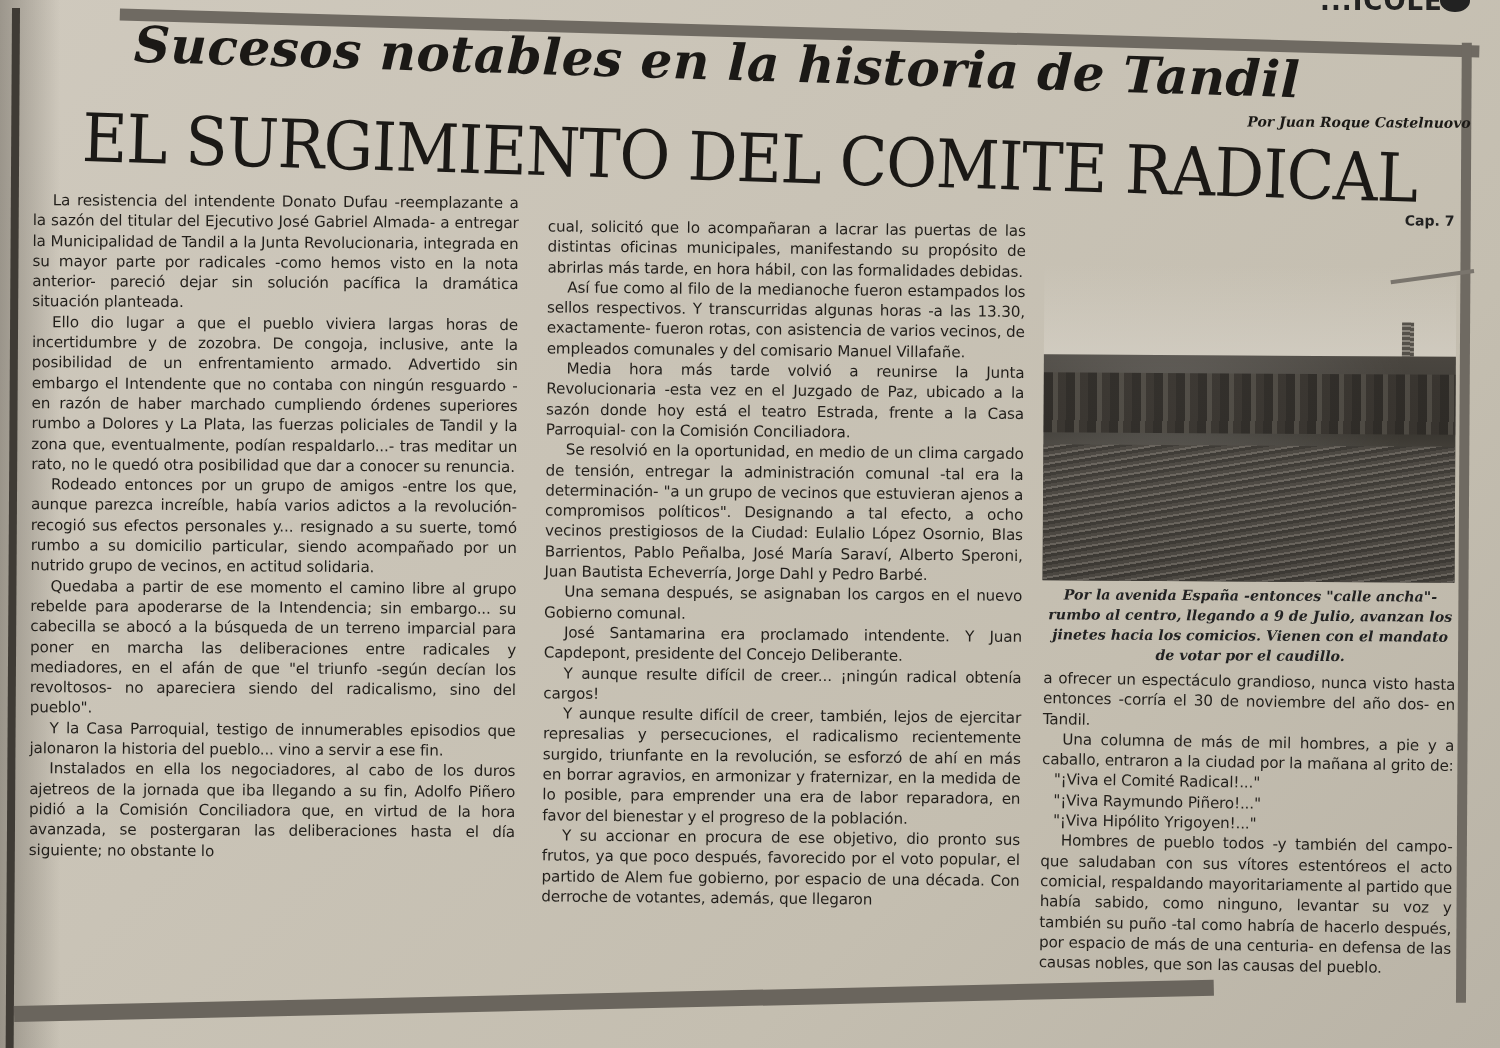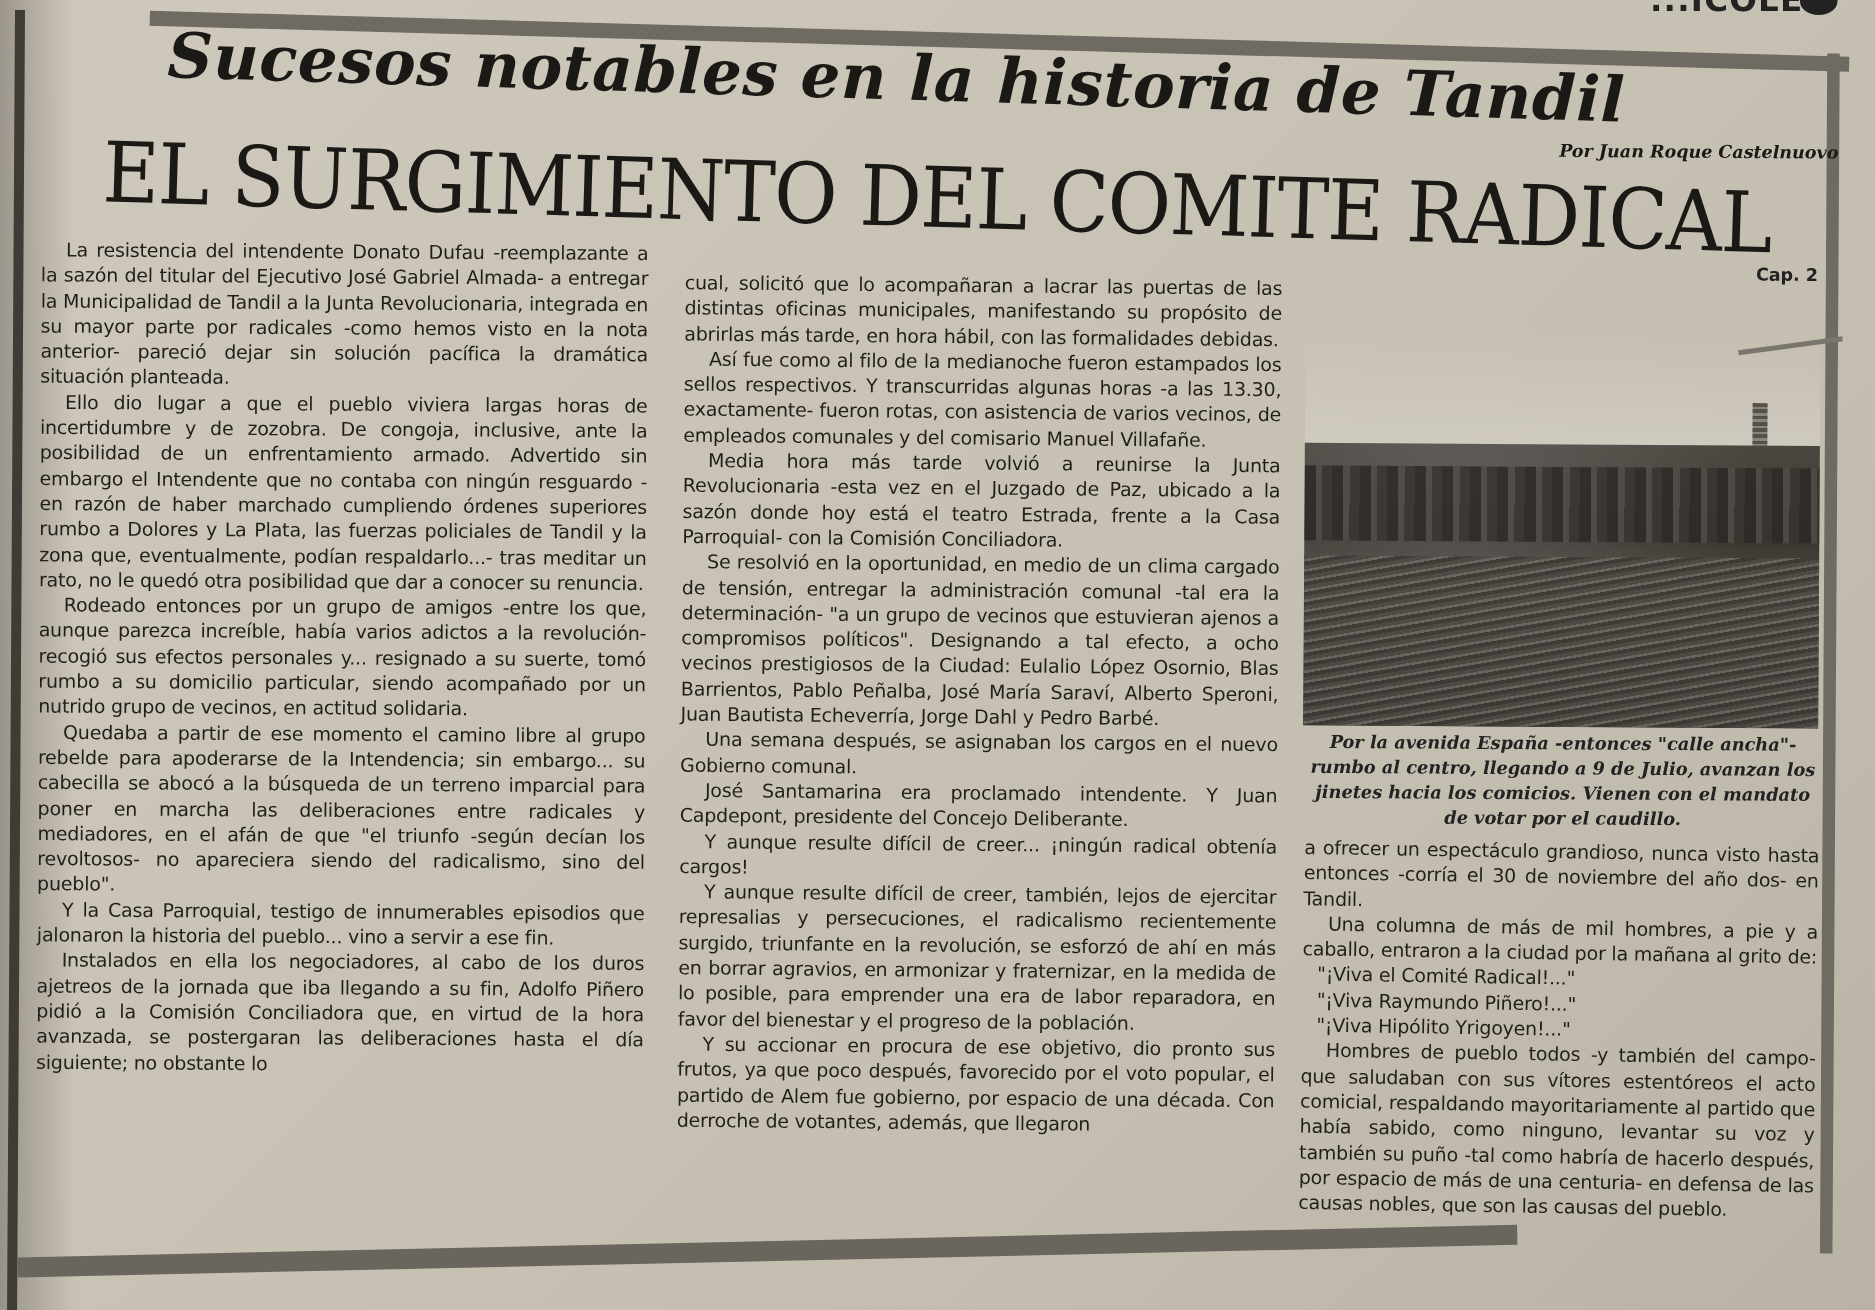--- a/index.html
+++ b/index.html
@@ -123,21 +123,21 @@
 
 <div class="frame">
   <div class="frame-border-top"></div>
   <div class="frame-border-right"></div>
   <div class="frame-border-left"></div>
   <div class="frame-border-bottom"></div>
 
   <div class="kicker">Sucesos notables en la historia de Tandil</div>
   <div class="byline">Por Juan Roque Castelnuovo</div>
   <div class="headline">EL SURGIMIENTO DEL COMITE RADICAL</div>
-  <div class="chapter">Cap. 2</div>
+  <div class="chapter">Cap. 7</div>
 
   <div class="col col-1">
     <p>La resistencia del intendente Donato Dufau -reemplazante a la sazón del titular del Ejecutivo José Gabriel Almada- a entregar la Municipalidad de Tandil a la Junta Revolucionaria, integrada en su mayor parte por radicales -como hemos visto en la nota anterior- pareció dejar sin solución pacífica la dramática situación planteada.</p>
     <p>Ello dio lugar a que el pueblo viviera largas horas de incertidumbre y de zozobra. De congoja, inclusive, ante la posibilidad de un enfrentamiento armado. Advertido sin embargo el Intendente que no contaba con ningún resguardo -en razón de haber marchado cumpliendo órdenes superiores rumbo a Dolores y La Plata, las fuerzas policiales de Tandil y la zona que, eventualmente, podían respaldarlo...- tras meditar un rato, no le quedó otra posibilidad que dar a conocer su renuncia.</p>
     <p>Rodeado entonces por un grupo de amigos -entre los que, aunque parezca increíble, había varios adictos a la revolución- recogió sus efectos personales y... resignado a su suerte, tomó rumbo a su domicilio particular, siendo acompañado por un nutrido grupo de vecinos, en actitud solidaria.</p>
     <p>Quedaba a partir de ese momento el camino libre al grupo rebelde para apoderarse de la Intendencia; sin embargo... su cabecilla se abocó a la búsqueda de un terreno imparcial para poner en marcha las deliberaciones entre radicales y mediadores, en el afán de que "el triunfo -según decían los revoltosos- no apareciera siendo del radicalismo, sino del pueblo".</p>
     <p>Y la Casa Parroquial, testigo de innumerables episodios que jalonaron la historia del pueblo... vino a servir a ese fin.</p>
     <p>Instalados en ella los negociadores, al cabo de los duros ajetreos de la jornada que iba llegando a su fin, Adolfo Piñero pidió a la Comisión Conciliadora que, en virtud de la hora avanzada, se postergaran las deliberaciones hasta el día siguiente; no obstante lo</p>
   </div>
 

